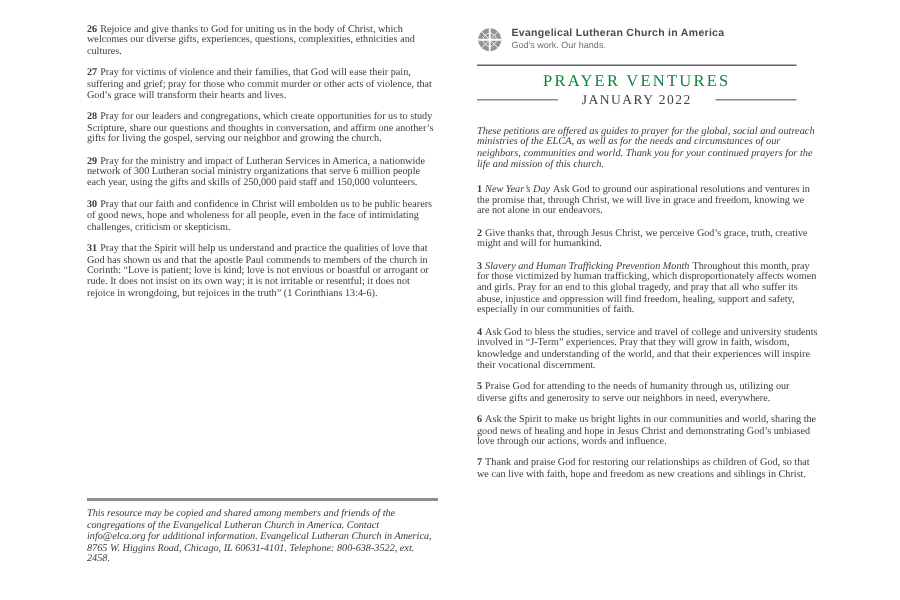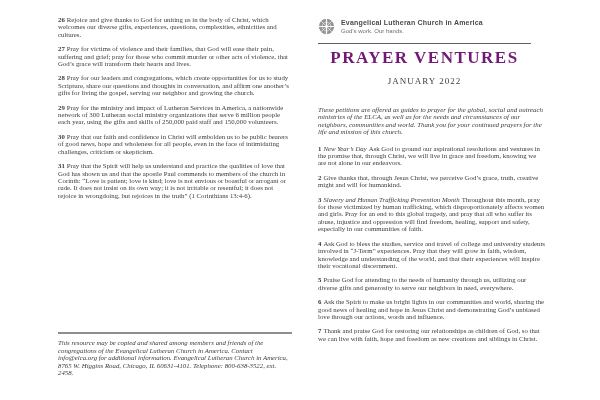--- a/index.html
+++ b/index.html
@@ -29,24 +29,24 @@
     font-family:"Liberation Sans", sans-serif; font-weight:bold;
     font-size:7px; color:#4a4a4a; letter-spacing:0.2px;
   }
   .logo-text .tag {
     font-family:"Liberation Sans", sans-serif; font-size:6px;
     color:#6e6e6e; margin-top:1.5px;
   }
   .header-block { width:213px; }
   .header-rule { border:0; border-top:1px solid #636363; margin:0 0 4px 0; }
   .title {
-    text-align:center; font-size:17px; letter-spacing:1.5px;
-    color:#701a75; margin:0; font-weight:bold; white-space:nowrap;
+    text-align:center; font-size:11px; letter-spacing:1.5px;
+    color:#15803d; margin:0; font-weight:normal; white-space:nowrap;
   }
-  .subtitle-row { display:flex; align-items:center; gap:6px; margin-top:1px;flex-direction:column; }
+  .subtitle-row { display:flex; align-items:center; gap:16px; margin-top:1px; }
   .subtitle-row .line { flex:1 1 auto; height:0; border-top:1.2px solid #8a8a8a; }
   .subtitle { font-size:9px; letter-spacing:1px; color:#3f3f3f; white-space:nowrap; }
   .intro { font-style:italic; font-size:6.9px; line-height:7.4px; margin:13px 0 9px 0; }
 </style>
 </head>
 <body>
 
 <div class="page">
 
   <div class="col-left">

